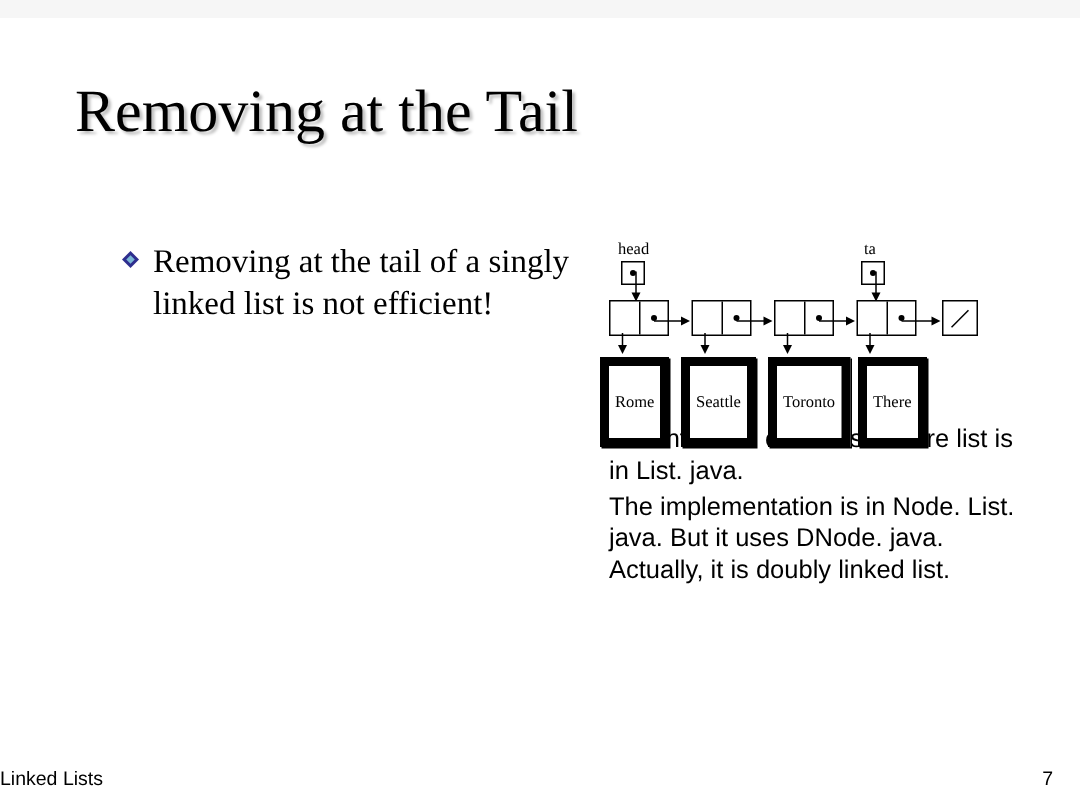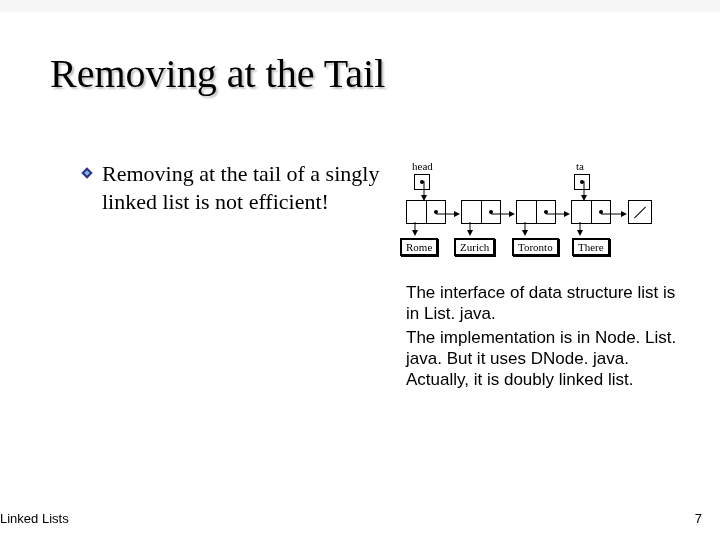--- a/index.html
+++ b/index.html
@@ -14,21 +14,21 @@
   .btxt{font-family:"Comic Sans MS","Comic Sans",cursive,Verdana;font-size:22px;line-height:1.25;color:#000}
   .diagram{position:relative;height:120px}
   .dlabel{position:absolute;font-family:"Times New Roman",serif;font-size:11px;color:#000}
   .nodebox{position:absolute;width:38px;height:22px;border:1px solid #000;background:#fff;display:flex}
   .nodebox .a{flex:1;border-right:1px solid #000}
   .nodebox .b{flex:1;display:flex;align-items:center;justify-content:center}
   .dot{width:4px;height:4px;border-radius:50%;background:#000}
   .termbox{position:absolute;width:22px;height:22px;border:1px solid #000;background:#fff;display:flex;align-items:center;justify-content:center}
   .slashline{width:16px;height:1px;background:#000;transform:rotate(-45deg)}
   .hptr{position:absolute;width:14px;height:14px;border:1px solid #000;background:#fff;display:flex;align-items:center;justify-content:center}
-  .city{position:absolute;font-family:"Times New Roman",serif;font-size:11px;border:2px solid #000000;padding:1px 4px;background:#fff;box-shadow:1px 1px 0 #000}
+  .city{position:absolute;font-family:"Times New Roman",serif;font-size:11px;border:6px solid #000000;padding:18px 4px;background:#fff;box-shadow:1px 1px 0 #000}
   .rtext{font-family:Verdana,Geneva,sans-serif;font-size:17px;line-height:1.25;margin-top:2px}
   .footer-center{position:absolute;bottom:14px;left:0;right:0;text-align:left;font-family:Verdana,Geneva,sans-serif;font-size:13px;color:#000}
   .footer-page{position:absolute;bottom:14px;right:18px;font-family:Verdana,Geneva,sans-serif;font-size:13px;color:#000}
   svg.arrow{position:absolute;overflow:visible}
 </style>
 </head>
 <body>
 
 <div class="slide">
   <div class="topbar"></div>
@@ -122,21 +122,21 @@
         <svg class="arrow" style="left:116px;top:62px" width="6" height="16">
           <line x1="3" y1="0" x2="3" y2="10" stroke="#000"></line>
             <polygon points="0,8 6,8 3,14" fill="#000"></polygon>
         </svg>
         <svg class="arrow" style="left:171px;top:62px" width="6" height="16">
           <line x1="3" y1="0" x2="3" y2="10" stroke="#000"></line>
             <polygon points="0,8 6,8 3,14" fill="#000"></polygon>
         </svg>
 
         <div class="city" style="left:-6px;top:78px">Rome</div>
-        <div class="city" style="left:48px;top:78px">Zurich</div>
+        <div class="city" style="left:48px;top:78px">Seattle</div>
         <div class="city" style="left:106px;top:78px">Toronto</div>
         <div class="city" style="left:166px;top:78px">There</div>
       </div>
 
       <div class="rtext">The interface of data structure list is in List. java.</div>
       <div class="rtext" style="">The implementation is in Node. List. java. But it uses DNode. java. Actually, it is doubly linked list.</div>
     </div>
   </div>
 
   <div class="footer-center">Linked Lists</div>

